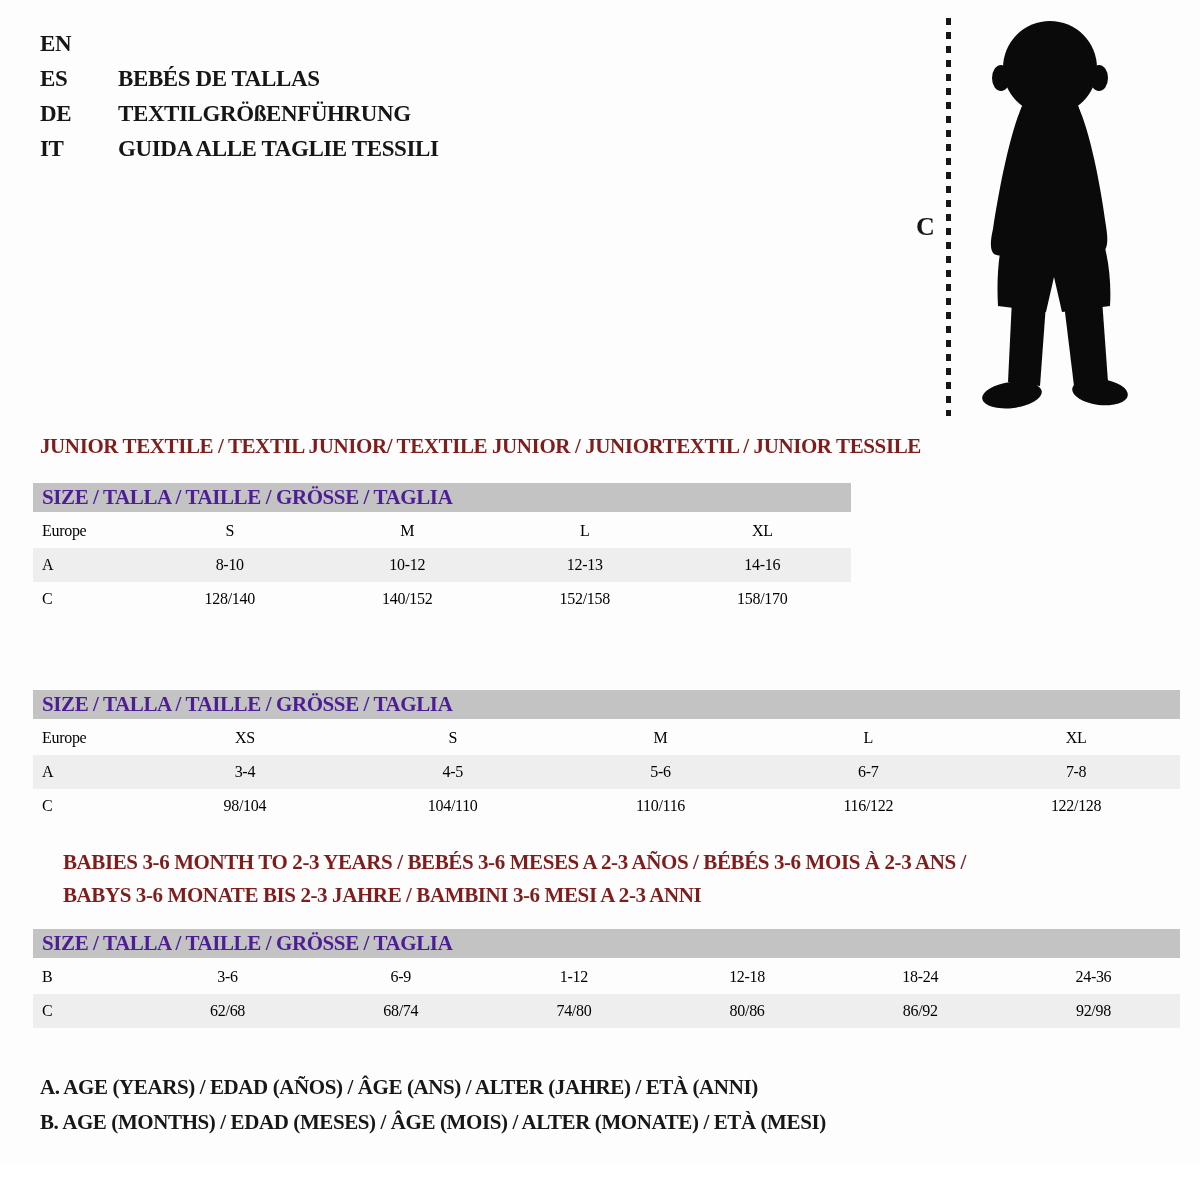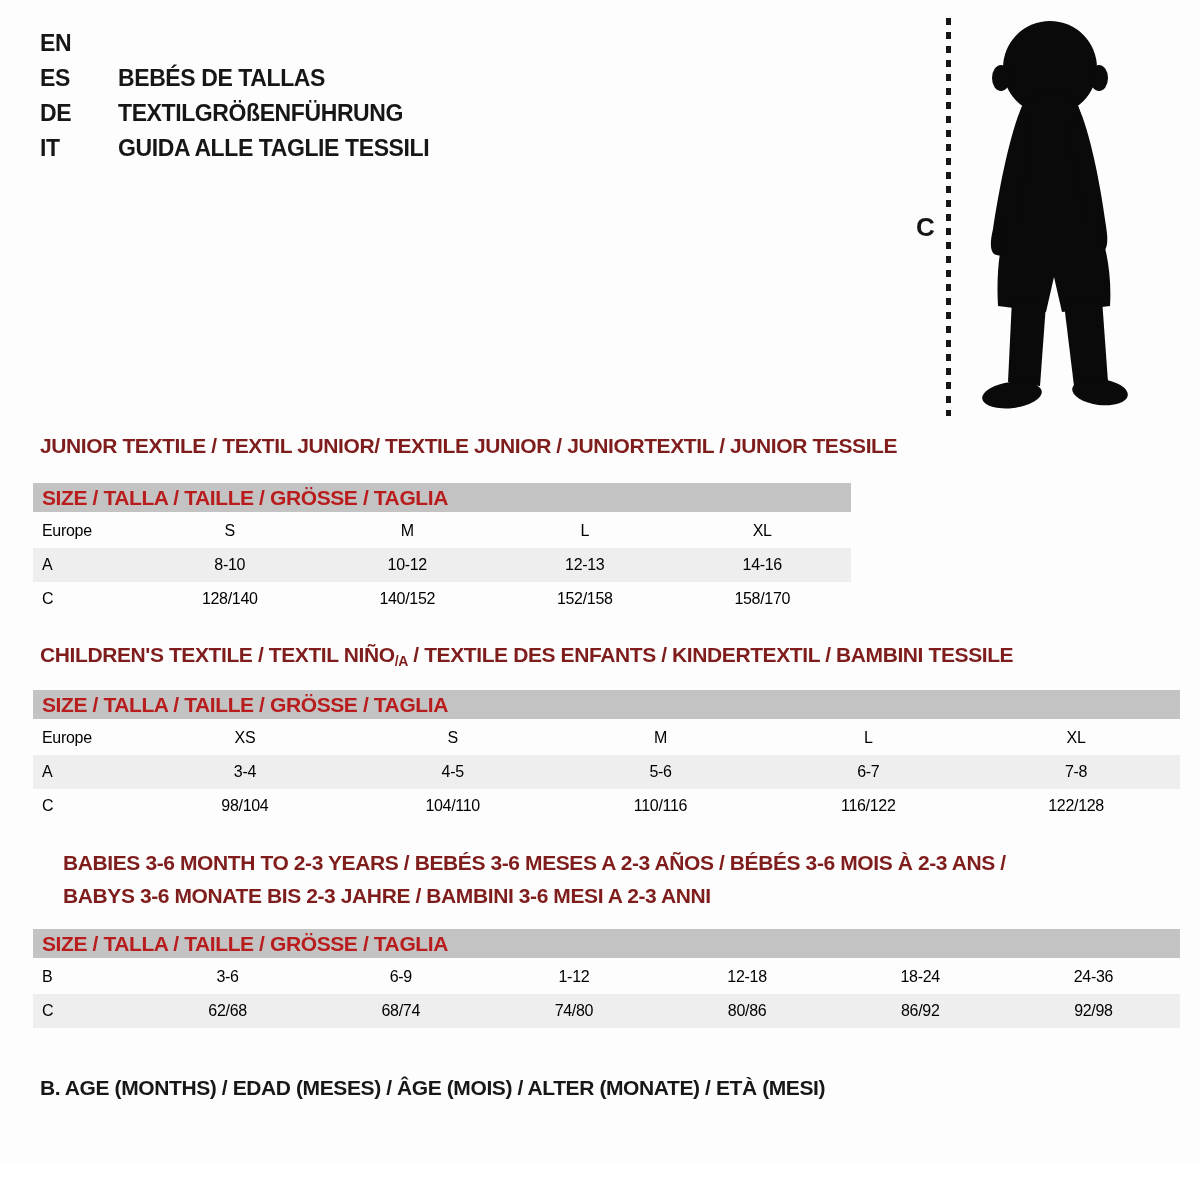--- a/index.html
+++ b/index.html
@@ -1,18 +1,18 @@
 <!DOCTYPE html>
 <html><head>
 <meta charset="utf-8">
 <style>
   html,body{margin:0;padding:0;background:#ffffff;}
   .page{
     position:relative;width:1200px;height:1165px;background:#fdfdfd;overflow:hidden;
-    font-family:Liberation Sans, sans-serif;color:#1a1a1a;
+    font-family:Liberation Serif, serif;color:#1a1a1a;
   }
   
   .langs{position:absolute;left:40px;top:26px;}
   .lang-row{display:flex;height:35px;align-items:center;font-weight:700;font-size:23px;letter-spacing:-0.4px;color:#161616;}
   .lang-code{width:78px;}
   
   .measure-line{
     position:absolute;left:946px;top:18px;width:5px;height:398px;
     background:repeating-linear-gradient(to bottom,#161616 0 7px,transparent 7px 14px);
   }
@@ -23,21 +23,21 @@
   .title-junior{top:434px;}
   .title-children{top:643px;}
   .title-babies{top:846px;line-height:33px;margin-left:23px;}
   .subscript{font-size:14px;vertical-align:-4px;}
   
   .table{position:absolute;left:33px;}
   .table-junior{top:483px;width:818px;}
   .table-children{top:690px;width:1147px;}
   .table-babies{top:929px;width:1147px;}
   .size-bar{
-    height:29px;background:#c3c3c3;color:#b91c1c;font-weight:700;font-size:21px;
+    height:29px;background:#c3c3c3;color:#4c1d95;font-weight:700;font-size:21px;
     display:flex;align-items:center;padding-left:9px;letter-spacing:-0.4px;margin-bottom:2px;box-sizing:border-box;
   }
   .trow{display:grid;height:34px;align-items:center;font-size:16px;letter-spacing:-0.3px;color:#000000;}
   .table-junior .trow{grid-template-columns:108px repeat(4,1fr);}
   .table-children .trow{grid-template-columns:108px repeat(5,1fr);}
   .table-babies .trow{grid-template-columns:108px repeat(6,1fr);}
   .trow.shade{background:#eeeeee;}
   .cell{text-align:center;}
   .cell.label{text-align:left;padding-left:9px;}
   
@@ -104,23 +104,20 @@
     </div>
     <div class="trow">
       <div class="cell label">C</div>
       <div class="cell">128/140</div>
       <div class="cell">140/152</div>
       <div class="cell">152/158</div>
       <div class="cell">158/170</div>
     </div>
   </div>
 
-  <div class="section-title title-children">
-    <span>CHILDREN'S TEXTILE / TEXTIL NIÑO</span><span class="subscript">/A</span><span> / TEXTILE DES ENFANTS / KINDERTEXTIL / BAMBINI TESSILE</span>
-  </div>
   <div class="table table-children">
     <div class="size-bar">SIZE / TALLA / TAILLE / GRÖSSE / TAGLIA</div>
     <div class="trow">
       <div class="cell label">Europe</div>
       <div class="cell">XS</div>
       <div class="cell">S</div>
       <div class="cell">M</div>
       <div class="cell">L</div>
       <div class="cell">XL</div>
     </div>
@@ -162,16 +159,17 @@
       <div class="cell">62/68</div>
       <div class="cell">68/74</div>
       <div class="cell">74/80</div>
       <div class="cell">80/86</div>
       <div class="cell">86/92</div>
       <div class="cell">92/98</div>
     </div>
   </div>
 
   <div class="notes">
+    <div class="note-line">A. AGE (YEARS) / EDAD (AÑOS) / ÂGE (ANS) / ALTER (JAHRE) / ETÀ (ANNI)</div>
     <div class="note-line">B. AGE (MONTHS) / EDAD (MESES) / ÂGE (MOIS) / ALTER (MONATE) / ETÀ (MESI)</div>
   </div>
 
 </div>
 
 </body></html>

